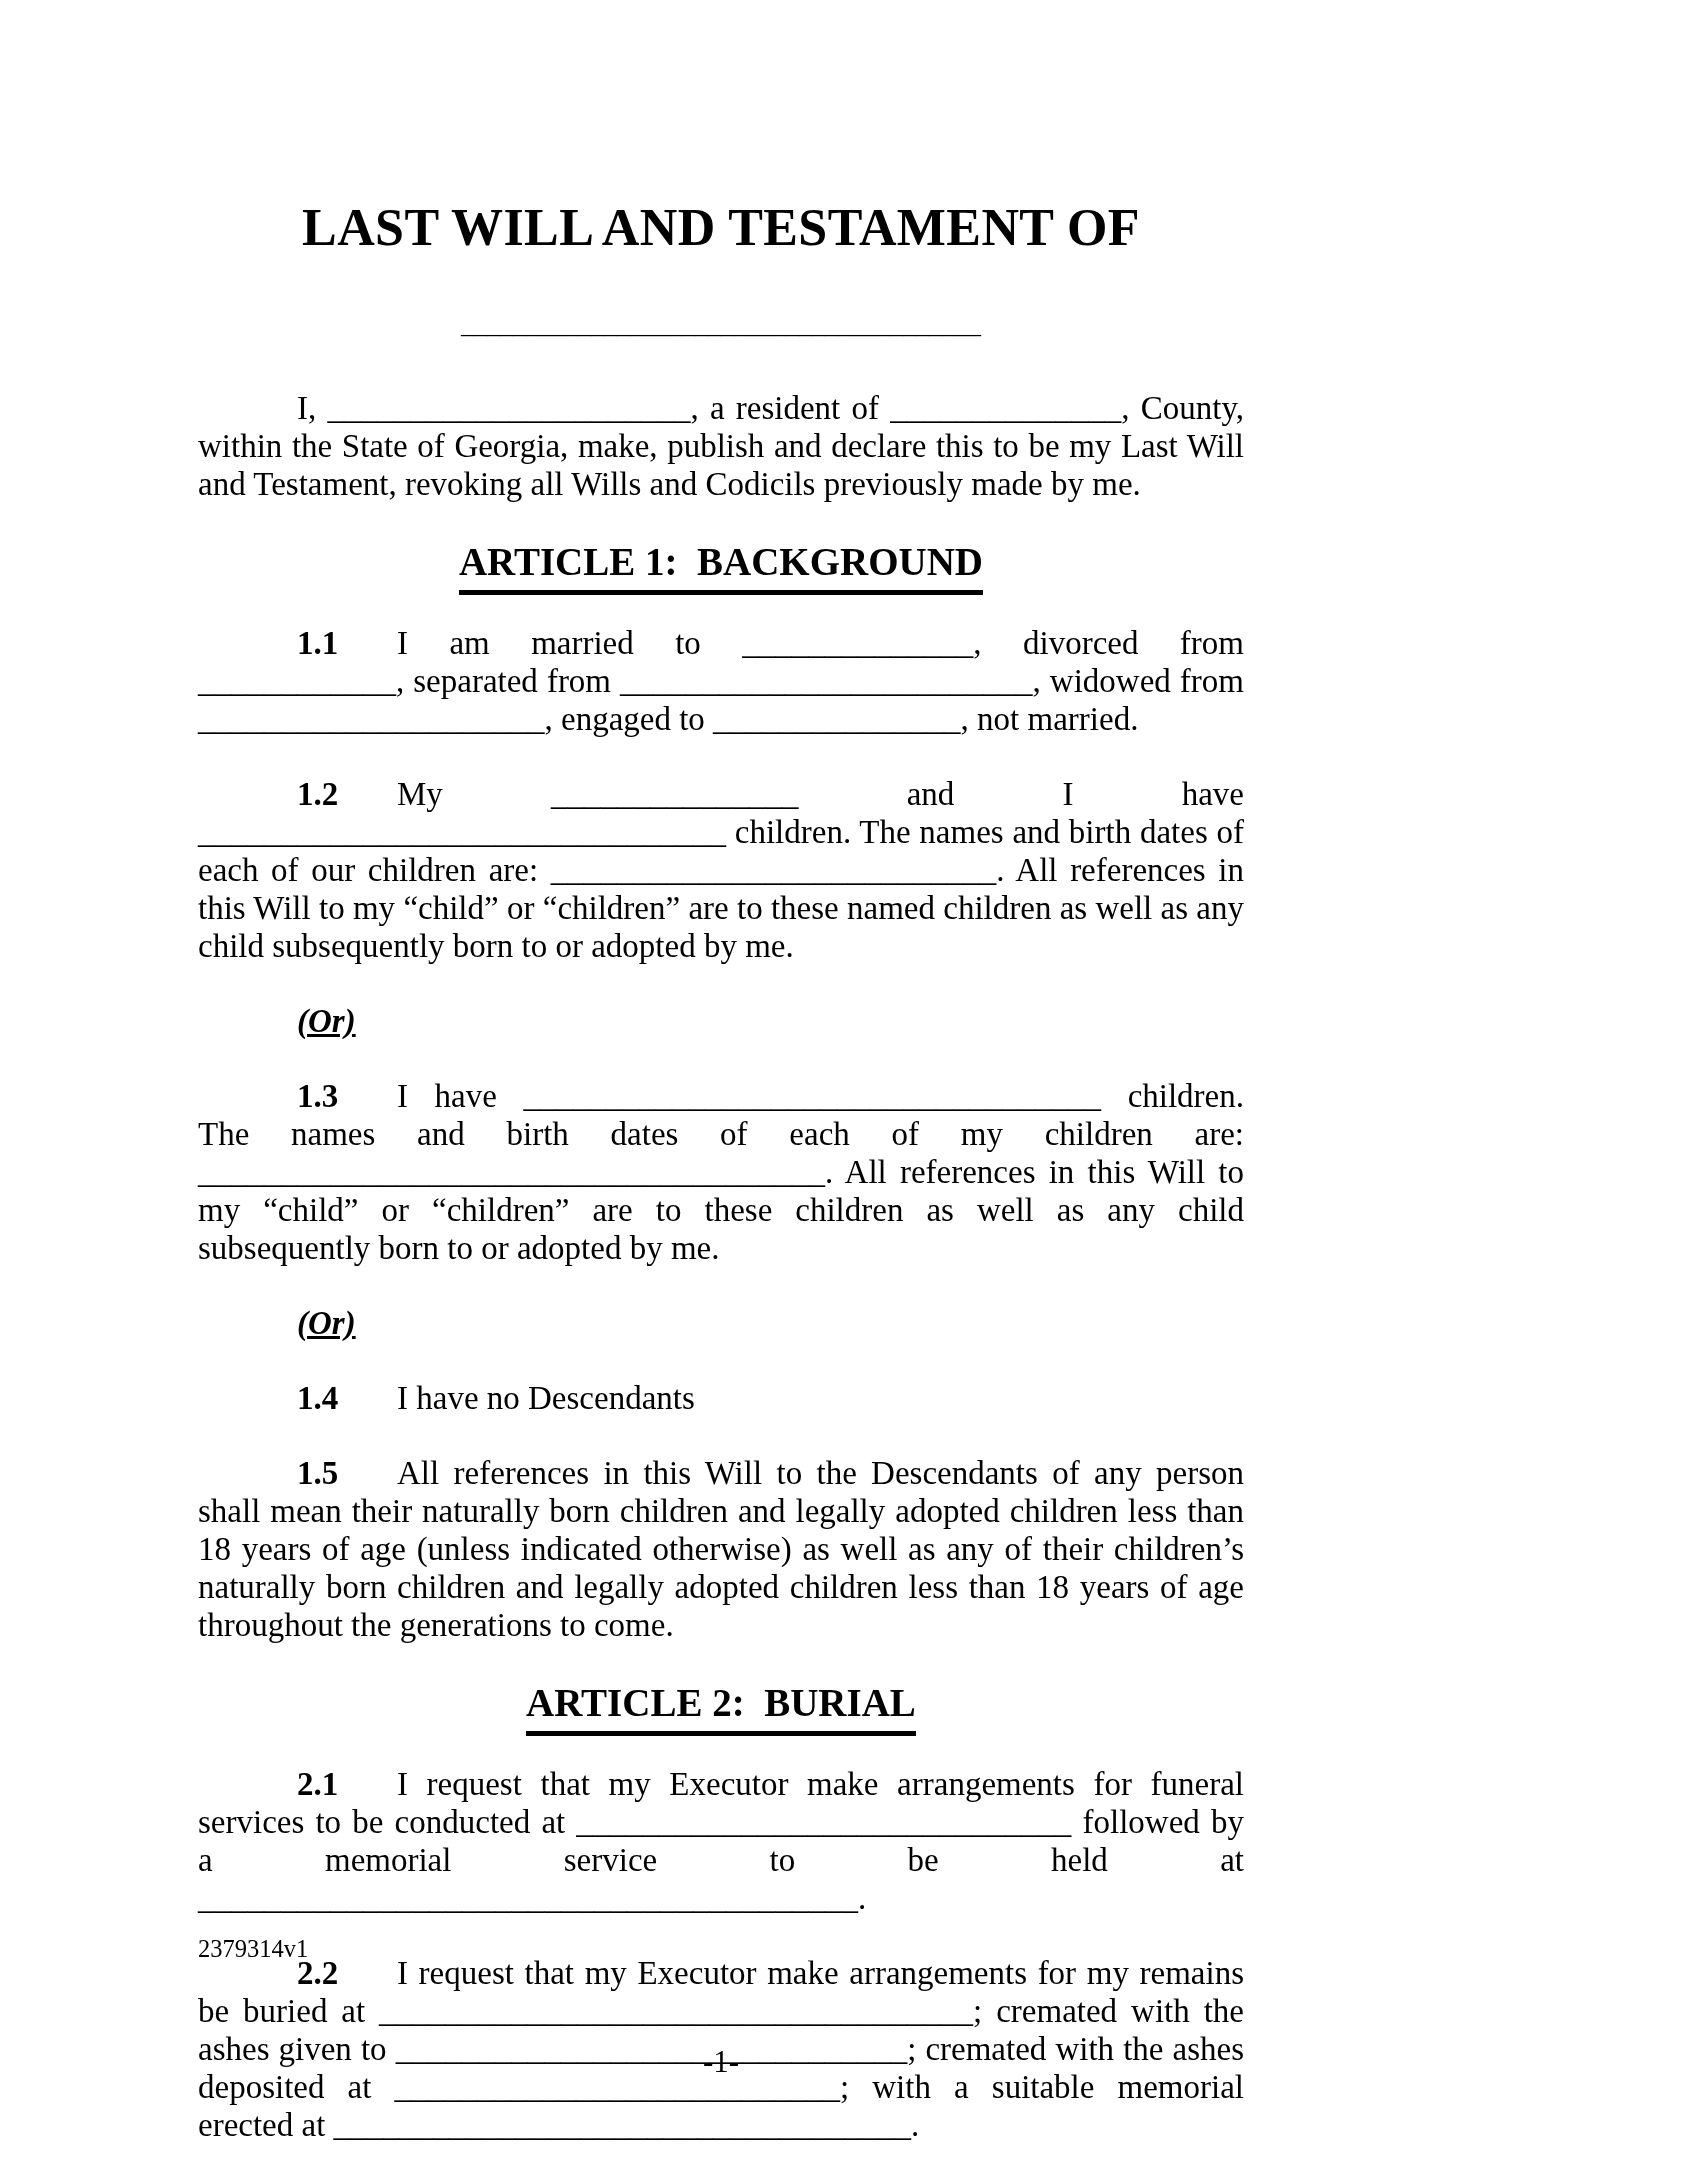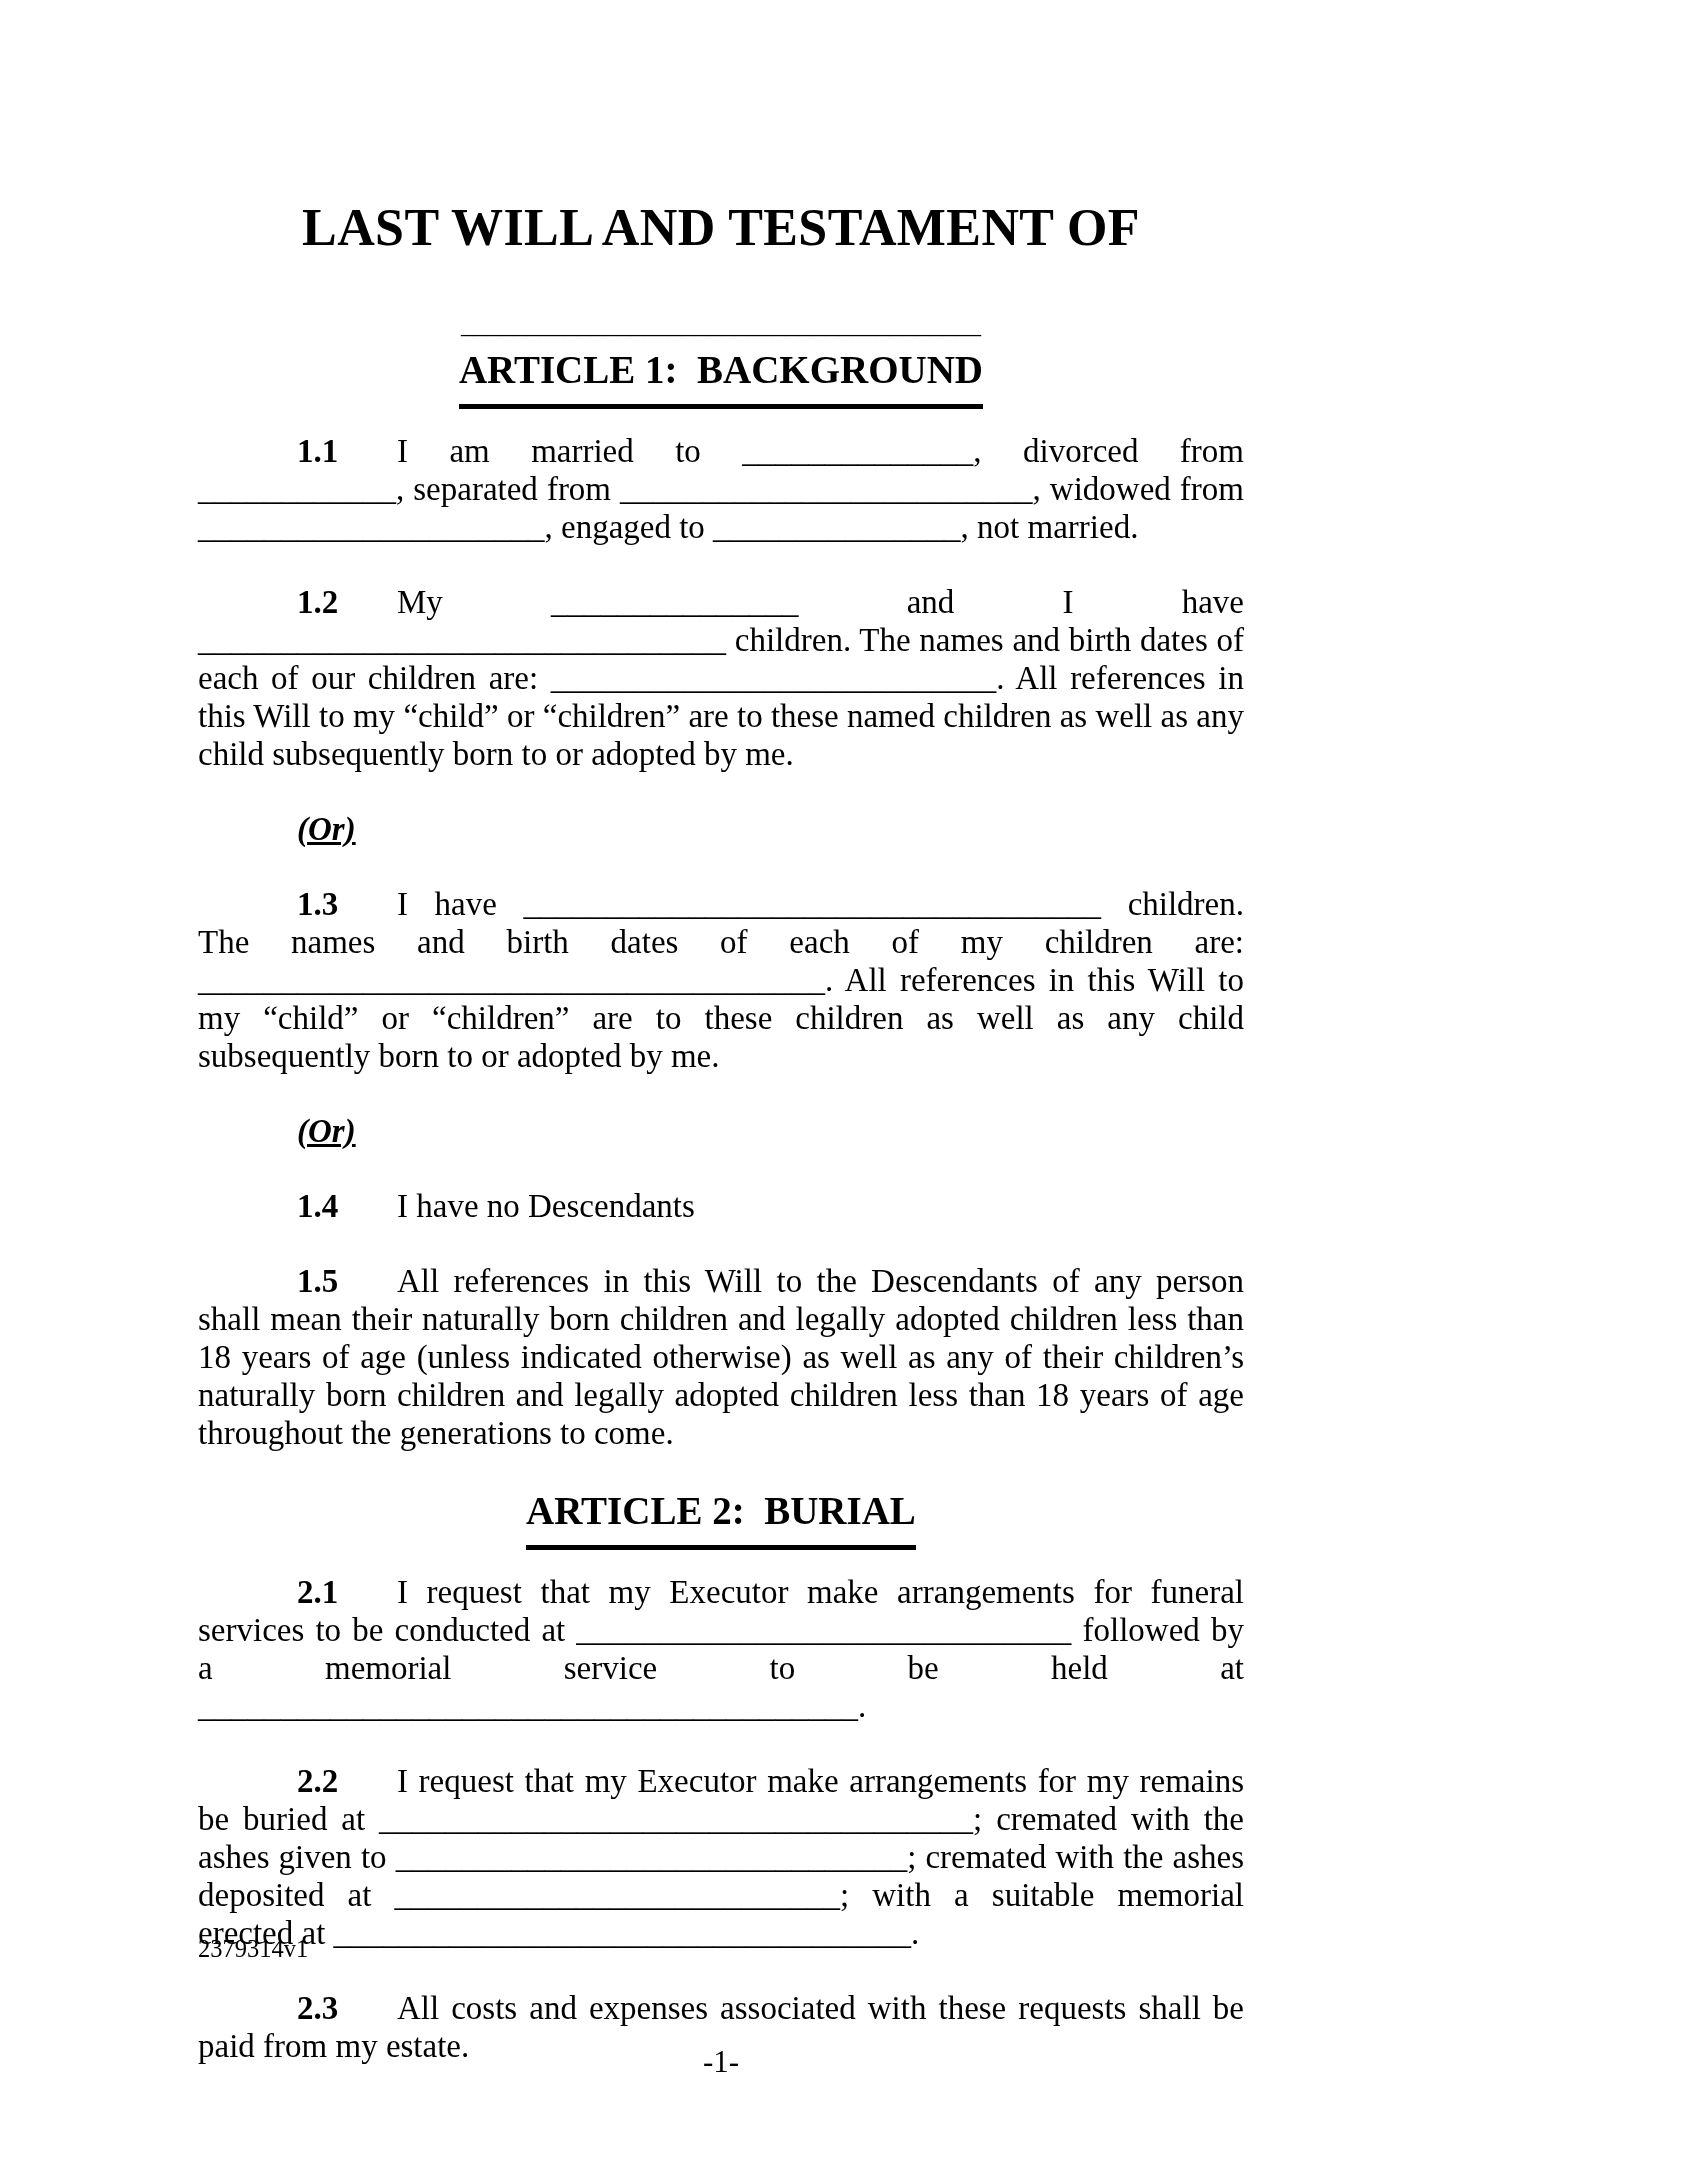--- a/index.html
+++ b/index.html
@@ -46,21 +46,21 @@
   }
   .article-heading {
     margin: 3.5px 0 40px 0;
     text-align: center;
     font-size: 39px;
     line-height: 44px;
     font-weight: bold;
   }
   .article-heading .hd {
     border-bottom: 5.2px solid #000;
-    padding-bottom: 13px;
+    padding-bottom: 7px;
     white-space: pre;
   }
   .pnum {
     display: inline-block;
     width: 100px;
     font-weight: bold;
     text-indent: 0;
   }
   .or-para {
     margin: 0 0 37px 0;
@@ -94,20 +94,21 @@
 </head>
 <body>
 
 <div class="page">
   <div class="content">
 
     <h1 class="title">LAST WILL AND TESTAMENT OF</h1>
 
     <div class="name-line">________________________________________</div>
 
+    <p class="para intro">I, ______________________, a resident of ______________, County, within the State of Georgia, make, publish and declare this to be my Last Will and Testament, revoking all Wills and Codicils previously made by me.</p>
 
     <h2 class="article-heading"><span class="hd">ARTICLE 1:  BACKGROUND</span></h2>
 
     <p class="para"><span class="pnum">1.1</span><span>I am married to ______________, divorced from ____________, separated from _________________________, widowed from _____________________, engaged to _______________, not married.</span></p>
 
     <p class="para"><span class="pnum">1.2</span><span>My _______________ and I have ________________________________ children.  The names and birth dates of each of our children are:  ___________________________.  All references in this Will to my “child” or “children” are to these named children as well as any child subsequently born to or adopted by me.</span></p>
 
     <p class="or-para"><span class="or-text">(Or)</span></p>
 
     <p class="para"><span class="pnum">1.3</span><span>I have ___________________________________ children.  The names and birth dates of each of my children are: ______________________________________.  All references in this Will to my “child” or “children” are to these children as well as any child subsequently born to or adopted by me.</span></p>

